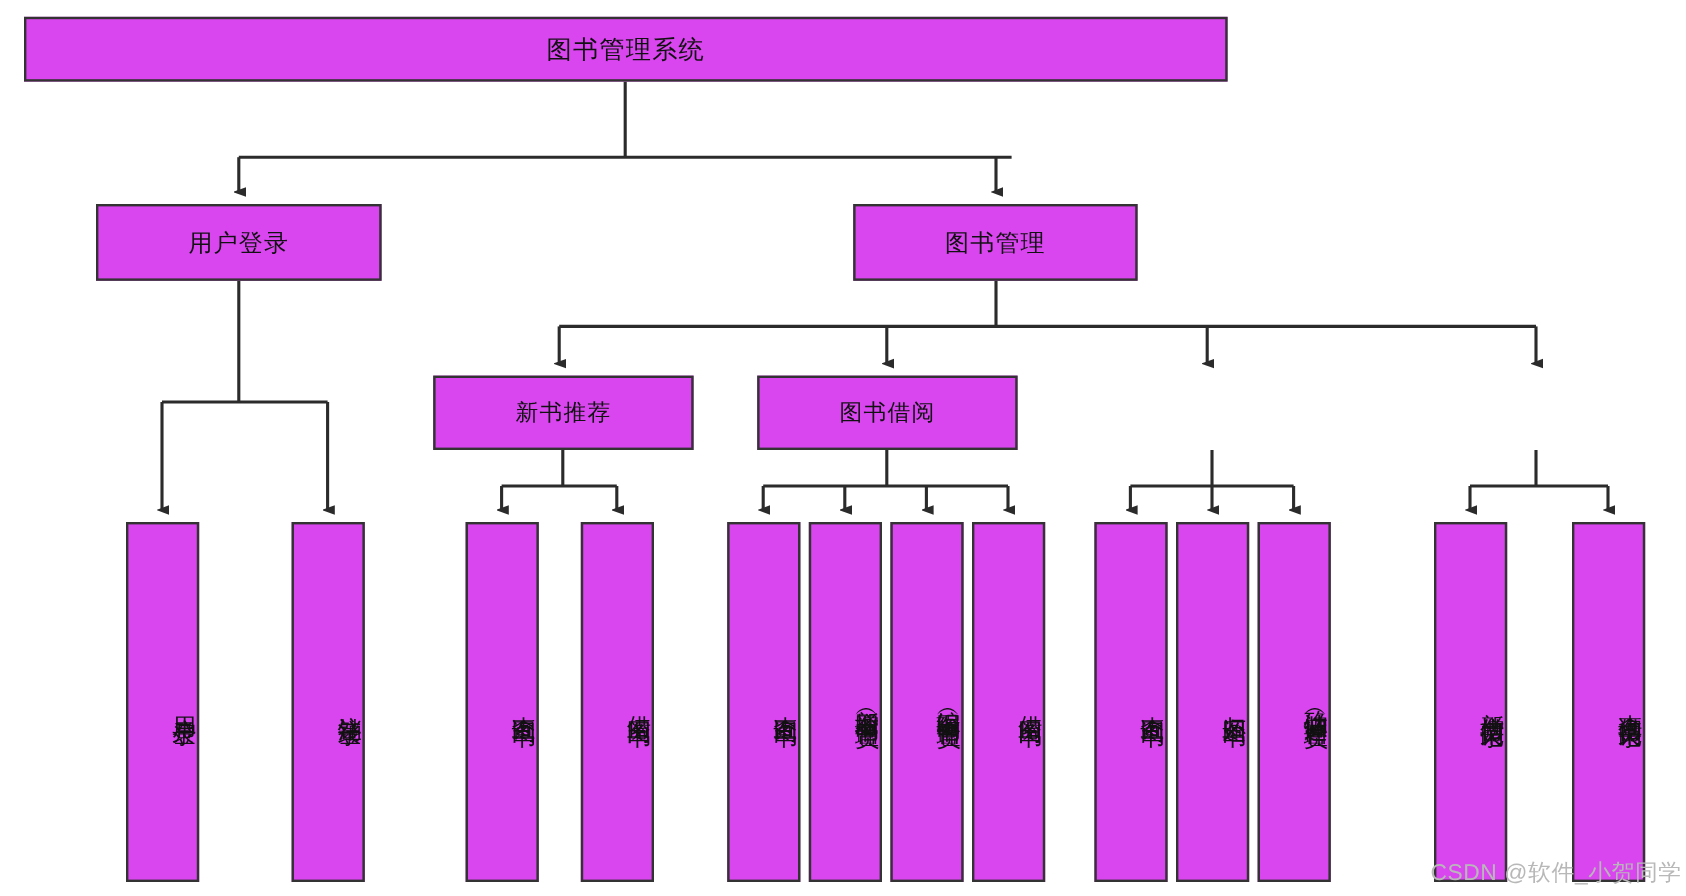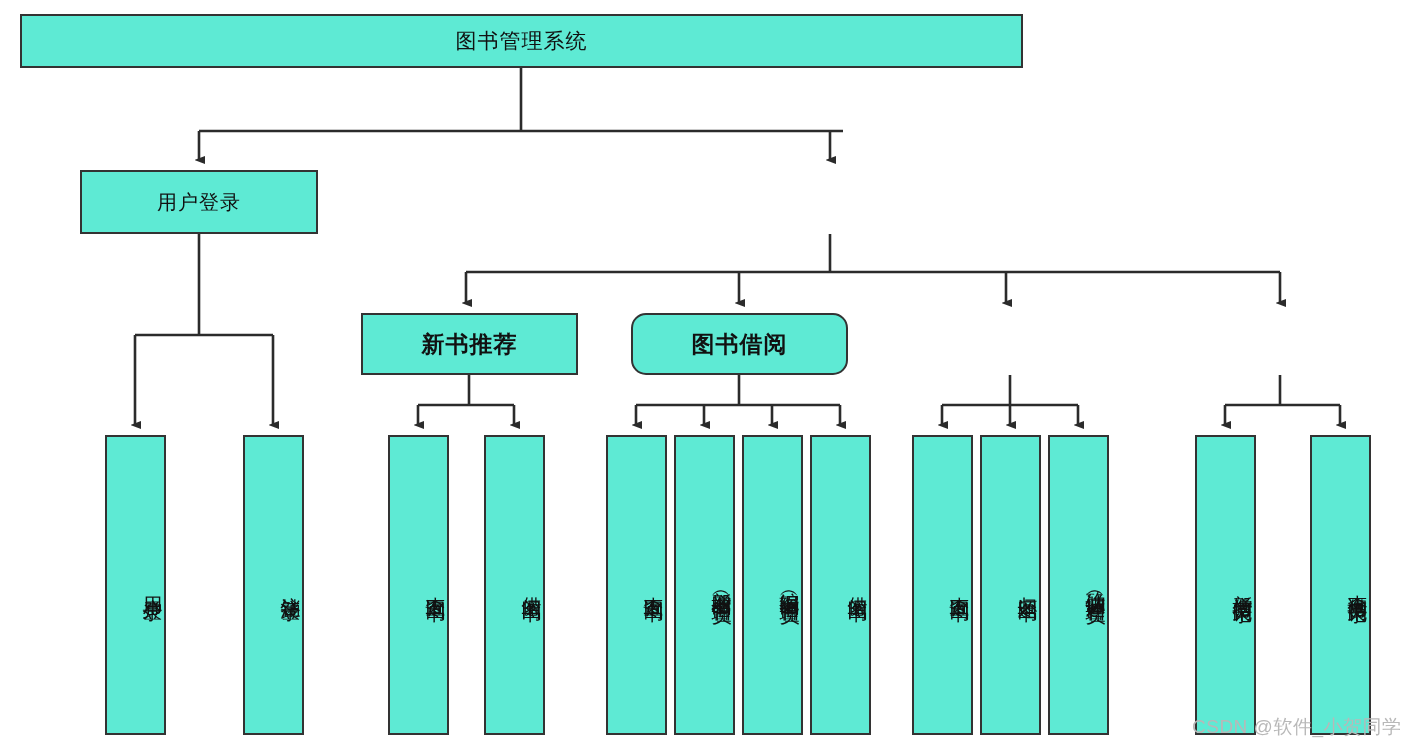--- a/index.html
+++ b/index.html
@@ -23,37 +23,36 @@
     left: 0;
     top: 0;
     width: 1405px;
     height: 747px;
     pointer-events: none;
   }
   .node {
     position: absolute;
     box-sizing: border-box;
     border: 2px solid #333333;
-    background: #5eead4;
+    background: #d946ef;
     display: flex;
     align-items: center;
     justify-content: center;
     text-align: left;
     color: #111111;
     letter-spacing: 1px;
   }
   .node.root {
     font-size: 21px;
   }
   .node.level1 {
     font-size: 20px;
   }
   .node.level2 {
-    font-size: 23px;
-    font-weight: bold;
+    font-size: 19px;
   }
   .node.leaf {
     font-size: 20px;
     writing-mode: vertical-rl;
     text-orientation: upright;
     line-height: 1.12;
     letter-spacing: 2px;
     padding: 10px 0;
     align-items: flex-start;
     justify-content: center;
@@ -124,25 +123,28 @@
     </g>
   </svg>
 
   <div class="node root" style="left:20px; top:14px; width:1003px; height:54px;">
     <span class="label">图书管理系统</span>
   </div>
 
   <div class="node level1" style="left:80px; top:170px; width:238px; height:64px;">
     <span class="label">用户登录</span>
   </div>
+  <div class="node level1" style="left:711px; top:170px; width:237px; height:64px;">
+    <span class="label">图书管理</span>
+  </div>
 
   <div class="node level2" style="left:361px; top:313px; width:217px; height:62px;">
     <span class="label">新书推荐</span>
   </div>
-  <div class="node level2" style="left:631px; top:313px; width:217px; height:62px;border-radius:15px;">
+  <div class="node level2" style="left:631px; top:313px; width:217px; height:62px;">
     <span class="label">图书借阅</span>
   </div>
 
   <div class="node leaf" style="left:105px; top:435px; width:61px; height:300px;">
     <span class="label">用户登录</span>
   </div>
   <div class="node leaf" style="left:243px; top:435px; width:61px; height:300px;">
     <span class="label">注销登录</span>
   </div>
 

